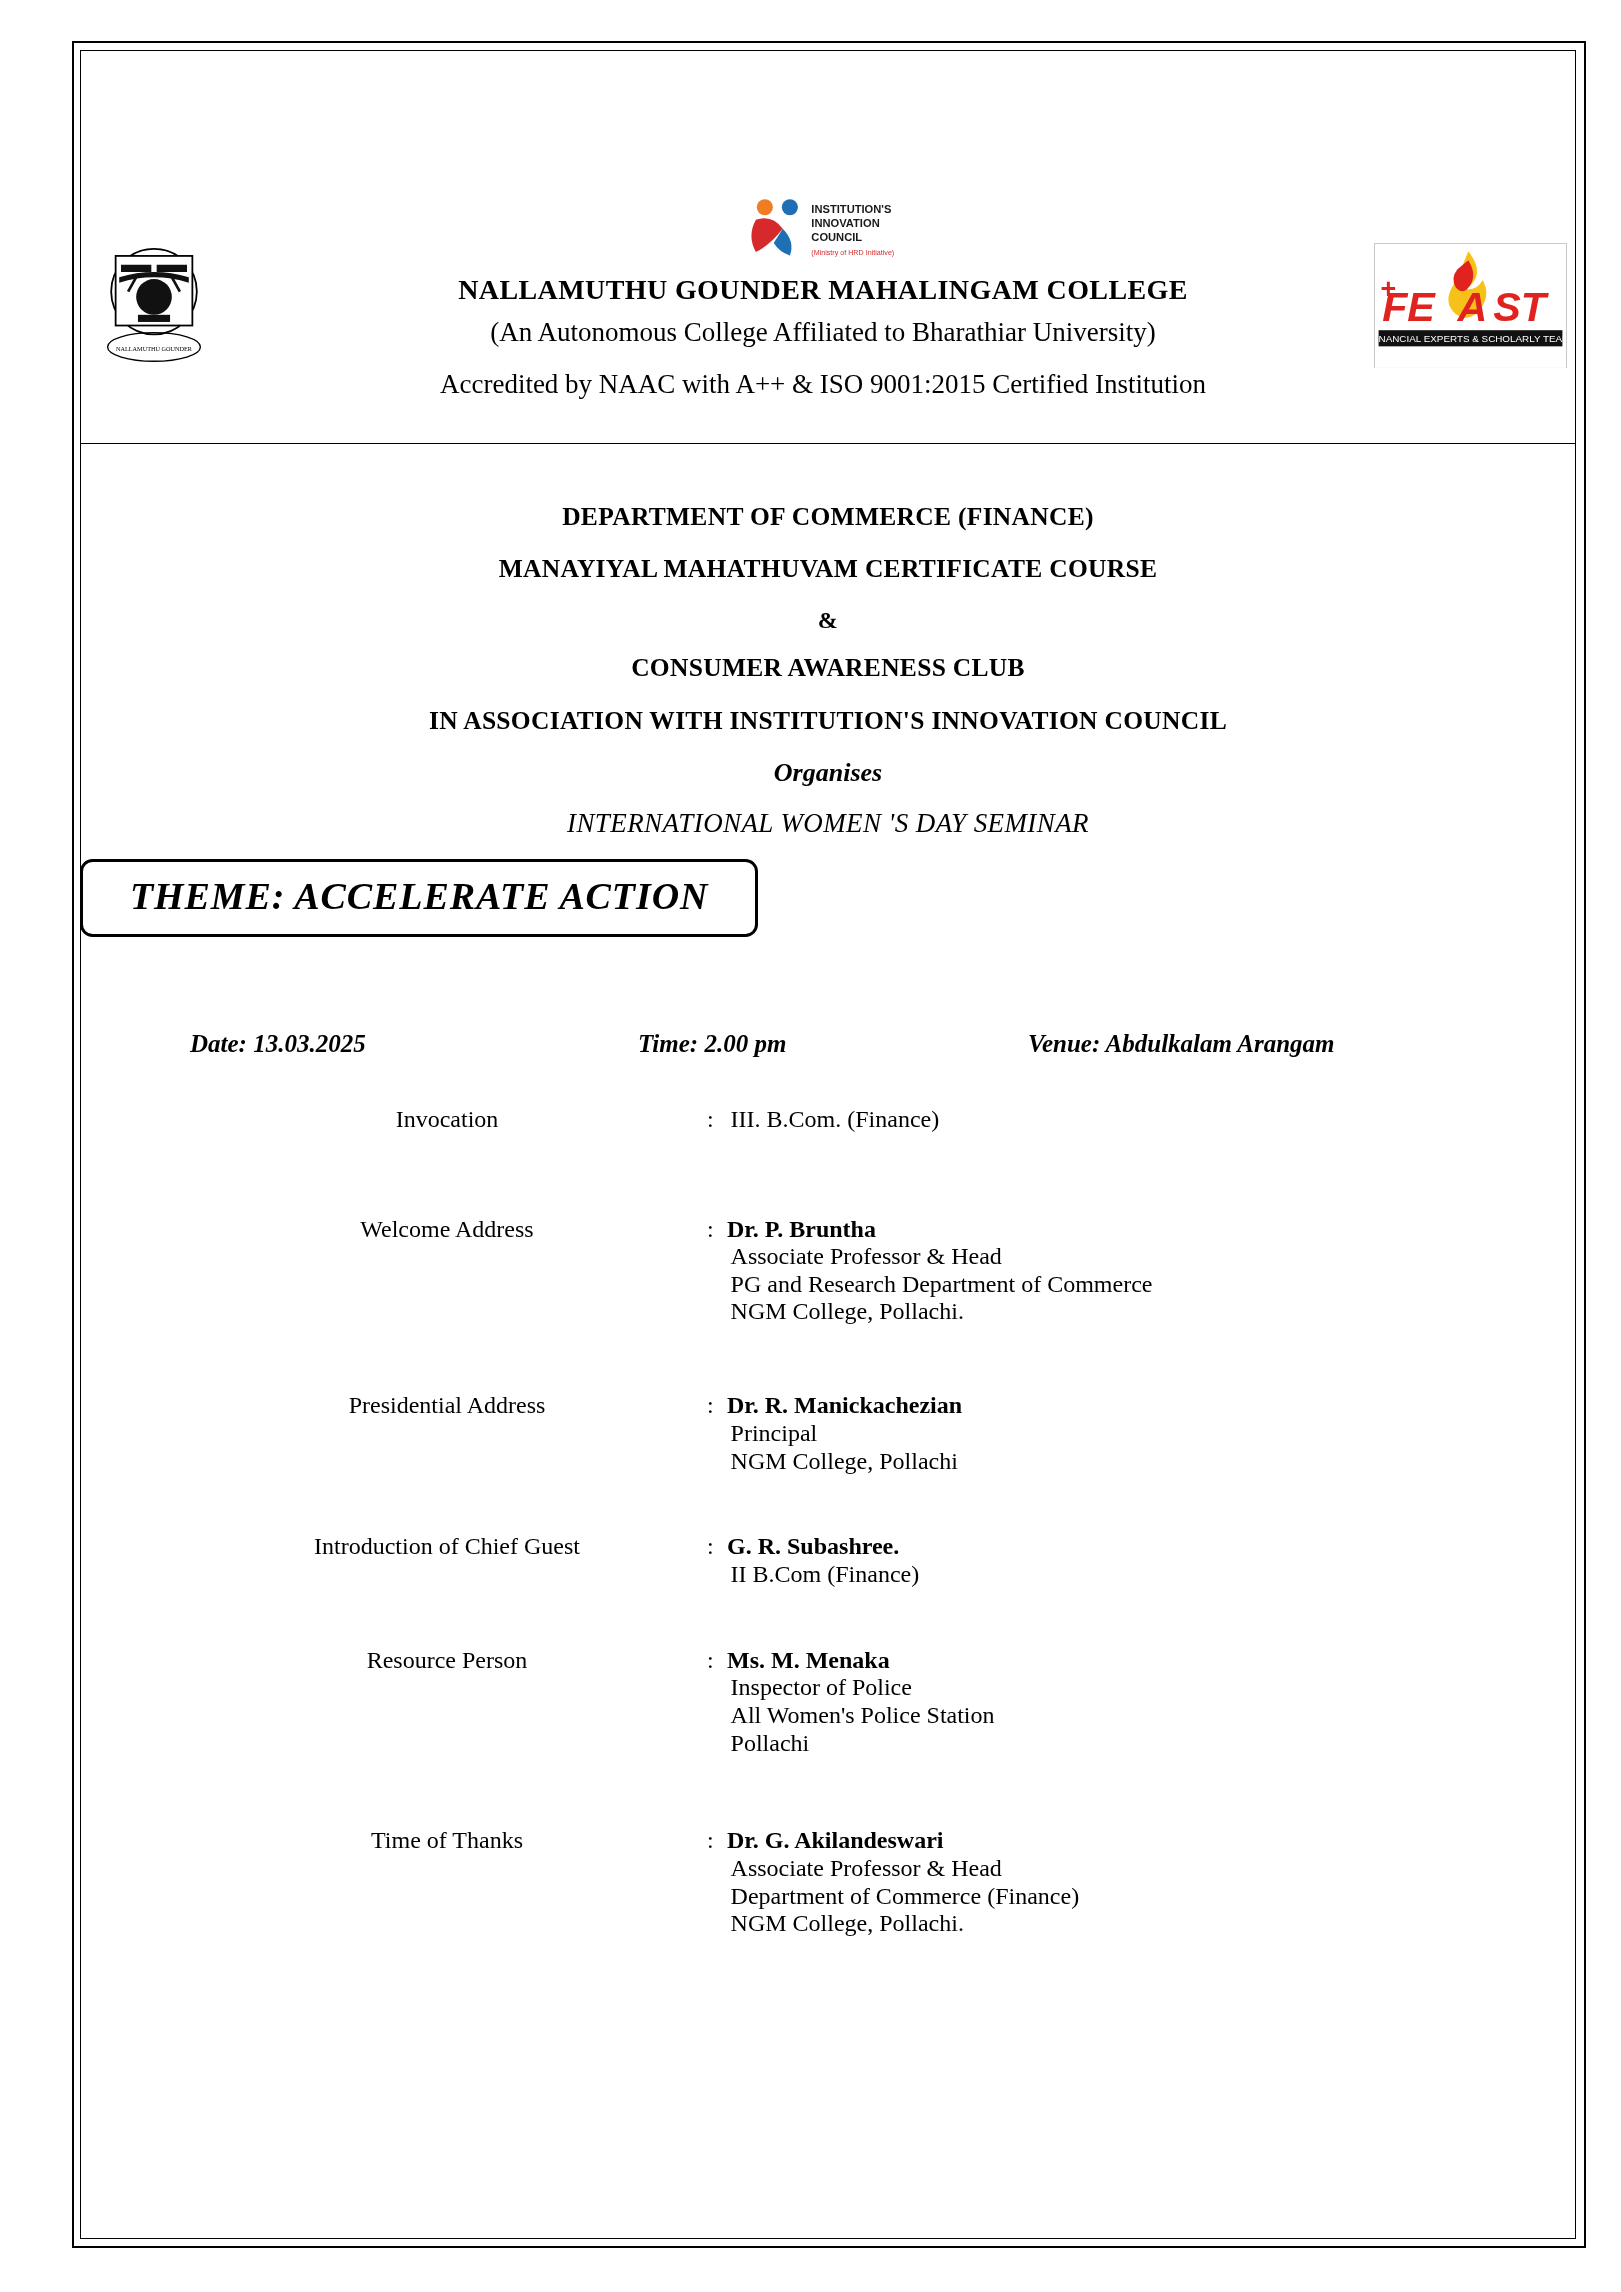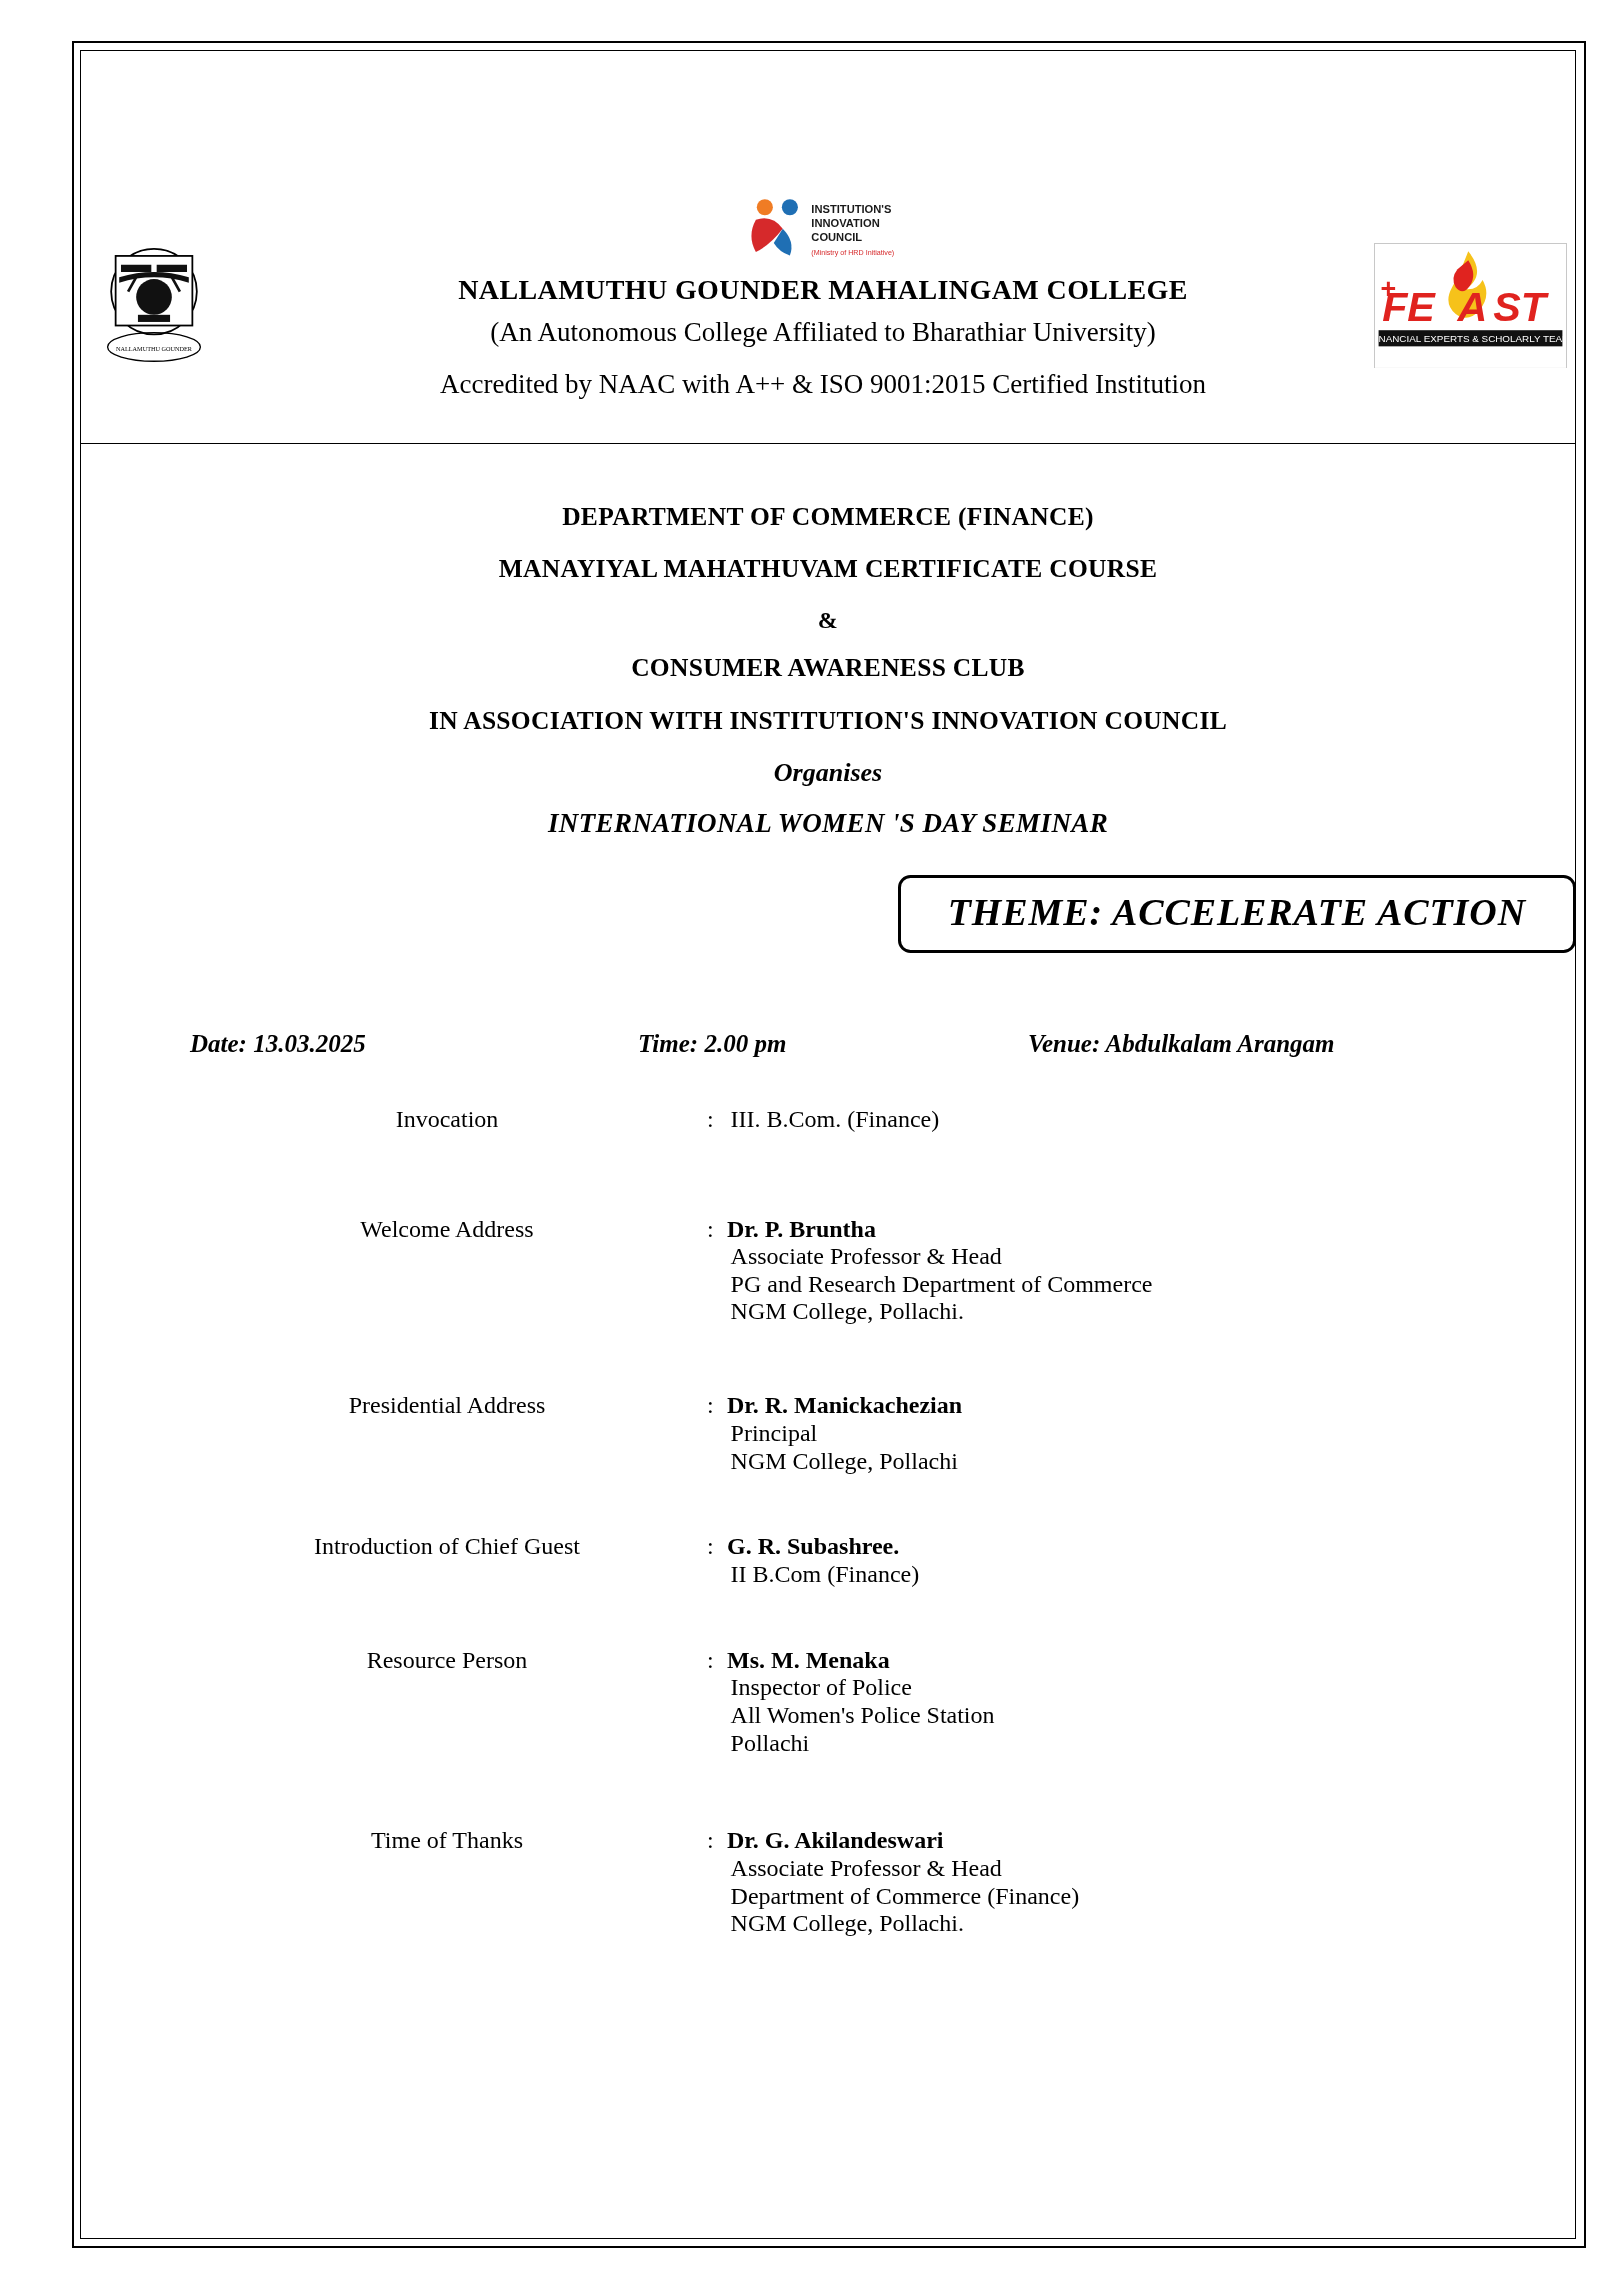--- a/index.html
+++ b/index.html
@@ -119,30 +119,30 @@
   .dept-line.amp { font-size: 24px; margin-bottom: 19.7px;}
   .organises {
     font-size: 26px;
     font-weight: bold;
     font-style: italic;
     margin-top: 7.2px;
     margin-bottom: 19.7px;
   }
   .seminar-title {
     font-size: 27px;
-    font-weight: bold;
+    font-weight: normal;
     font-style: italic;
     letter-spacing: 0.4px;
-    margin-bottom: 36px;
+    margin-bottom: 20px;
   }
 
   
   .theme-wrap {
     display: flex;
-    justify-content: flex-end;
+    justify-content: flex-start;
     margin-top: 12px;
   }
   .theme-box {
     border: 3.6px solid #000000;
     border-radius: 12.5px;
     padding: 12.5px 47px 16px 47px;
     display: inline-block;
   }
   .theme-text {
     font-size: 38px;

